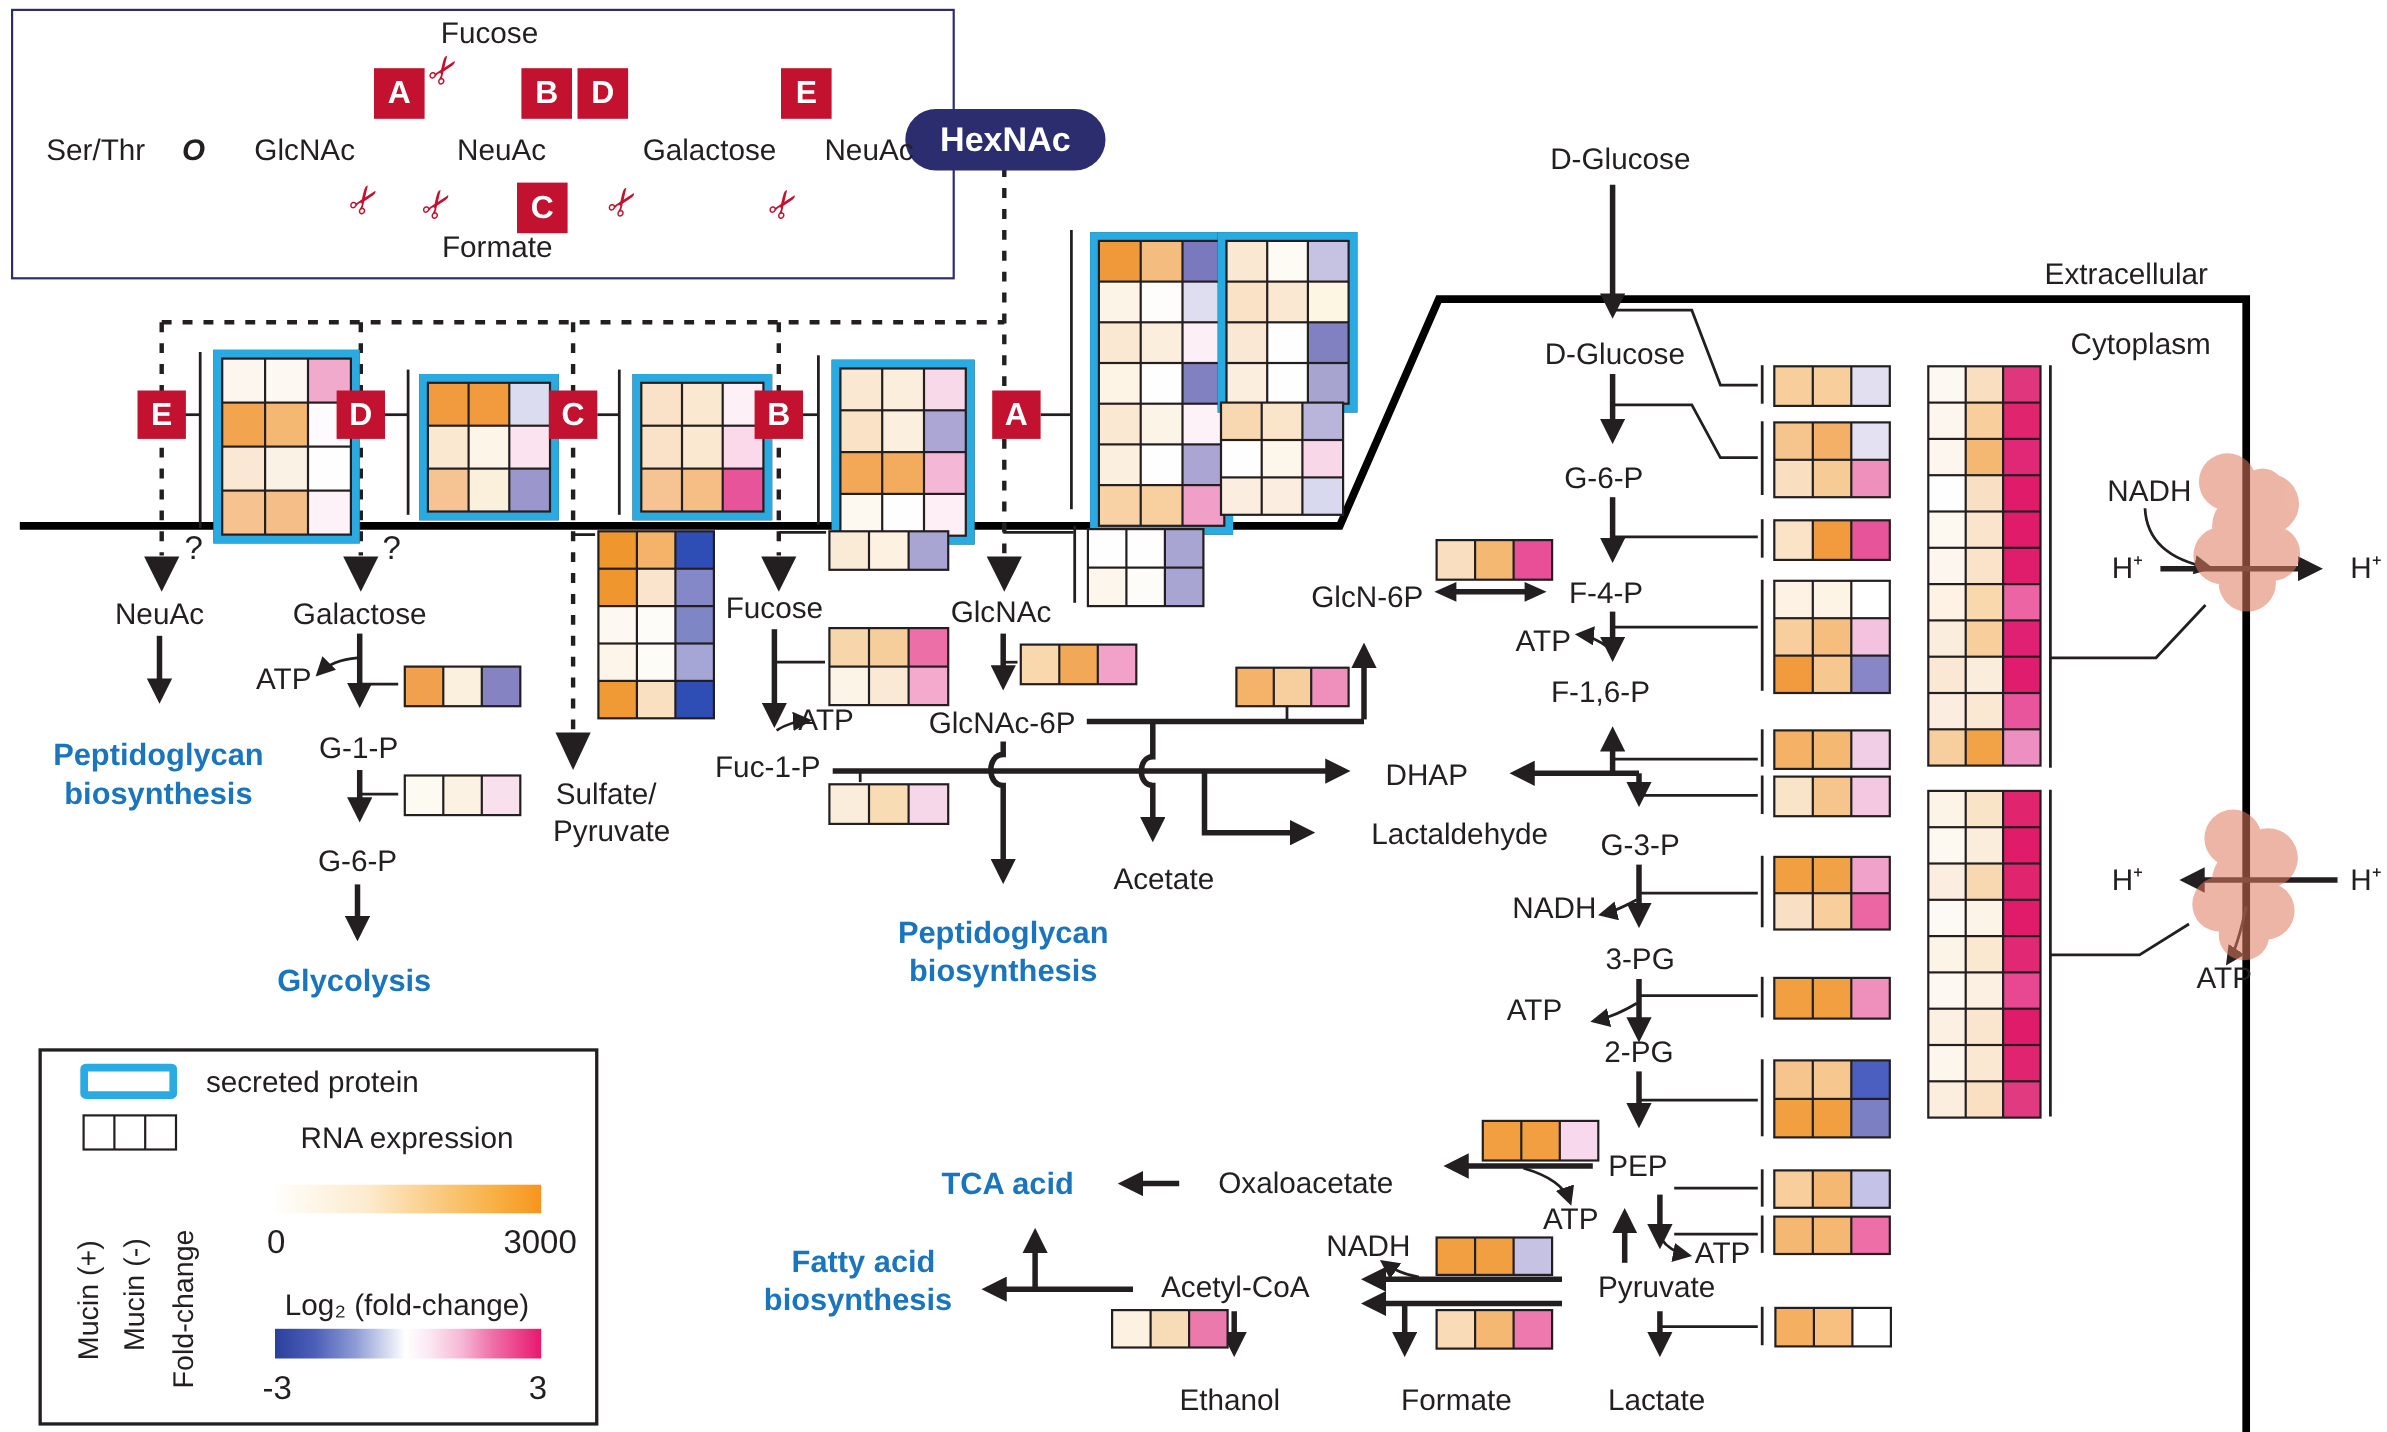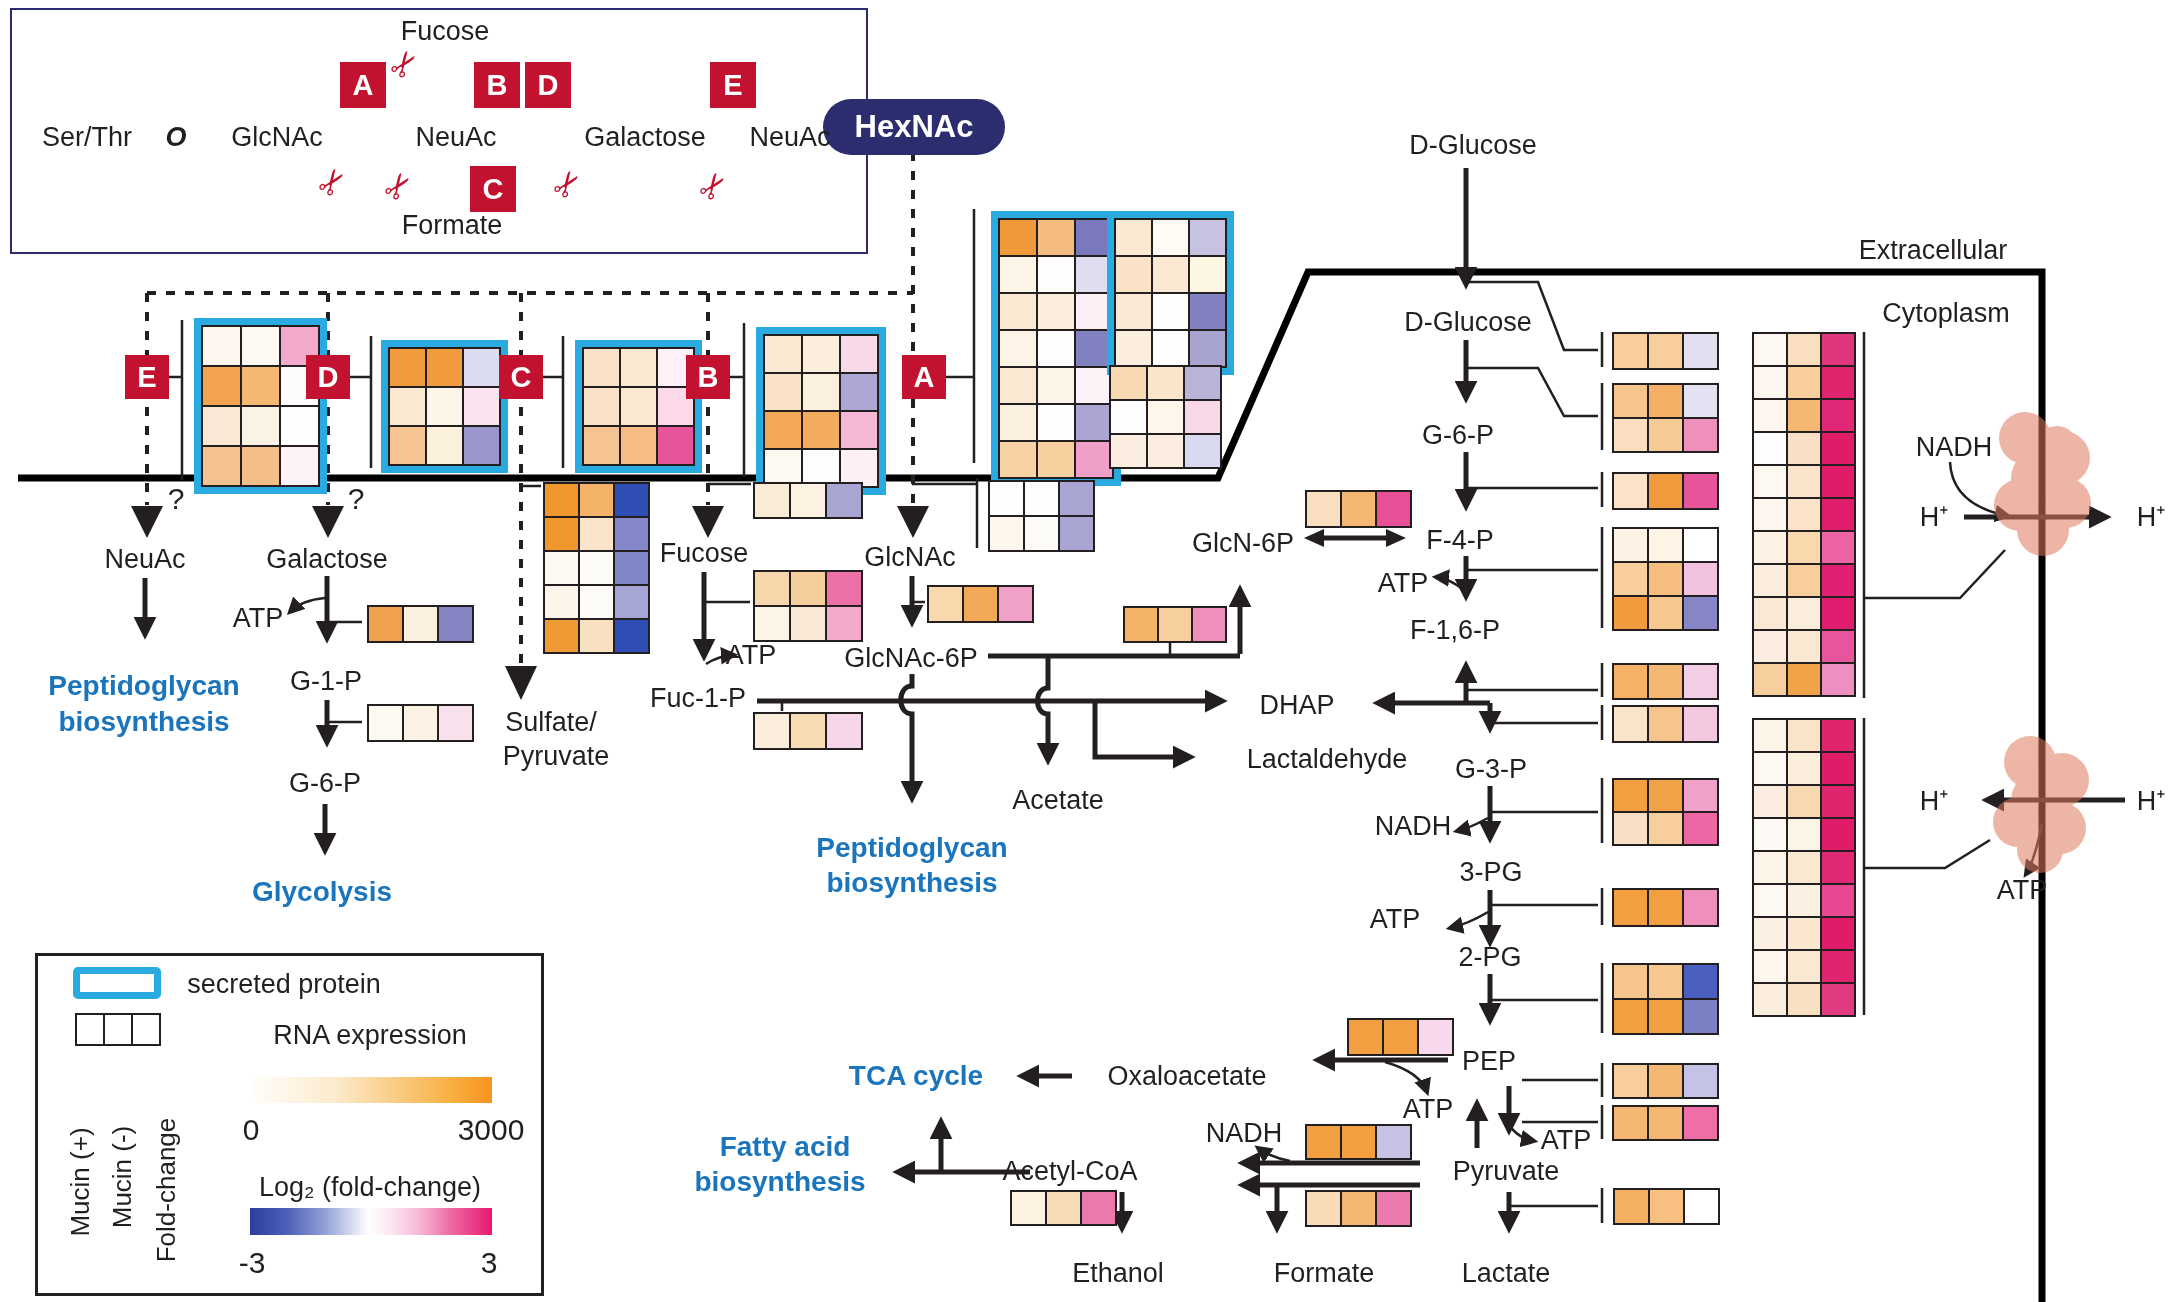--- a/index.html
+++ b/index.html
@@ -621,25 +621,25 @@
   <div class="lbl" style="left:1460px;top:540px">F-4-P</div>
   <div class="lbl" style="left:1403px;top:583px">ATP</div>
   <div class="lbl" style="left:1455px;top:630px">F-1,6-P</div>
   <div class="lbl" style="left:1491px;top:769px">G-3-P</div>
   <div class="lbl" style="left:1413px;top:826px">NADH</div>
   <div class="lbl" style="left:1491px;top:872px">3-PG</div>
   <div class="lbl" style="left:1395px;top:919px">ATP</div>
   <div class="lbl" style="left:1490px;top:957px">2-PG</div>
   <div class="lbl" style="left:1489px;top:1061px">PEP</div>
   <div class="lbl" style="left:1187px;top:1076px">Oxaloacetate</div>
-  <div class="lbl blue" style="left:916px;top:1076px">TCA cycle</div>
+  <div class="lbl blue" style="left:916px;top:1076px">TCA acid</div>
   <div class="lbl" style="left:1428px;top:1109px">ATP</div>
   <div class="lbl" style="left:1566px;top:1140px">ATP</div>
   <div class="lbl" style="left:1506px;top:1171px">Pyruvate</div>
-  <div class="lbl" style="left:1070px;top:1171px">Acetyl-CoA</div>
+  <div class="lbl" style="left:1123px;top:1171px">Acetyl-CoA</div>
   <div class="lbl" style="left:1244px;top:1133px">NADH</div>
   <div class="lbl blue" style="left:785px;top:1147px">Fatty acid</div>
   <div class="lbl blue" style="left:780px;top:1182px">biosynthesis</div>
   <div class="lbl" style="left:1118px;top:1273px">Ethanol</div>
   <div class="lbl" style="left:1324px;top:1273px">Formate</div>
   <div class="lbl" style="left:1506px;top:1273px">Lactate</div>
 
   <div class="lbl" style="left:1954px;top:447px">NADH</div>
   <div class="lbl" style="left:1934px;top:517px">H⁺</div>
   <div class="lbl" style="left:2151px;top:517px">H⁺</div>

